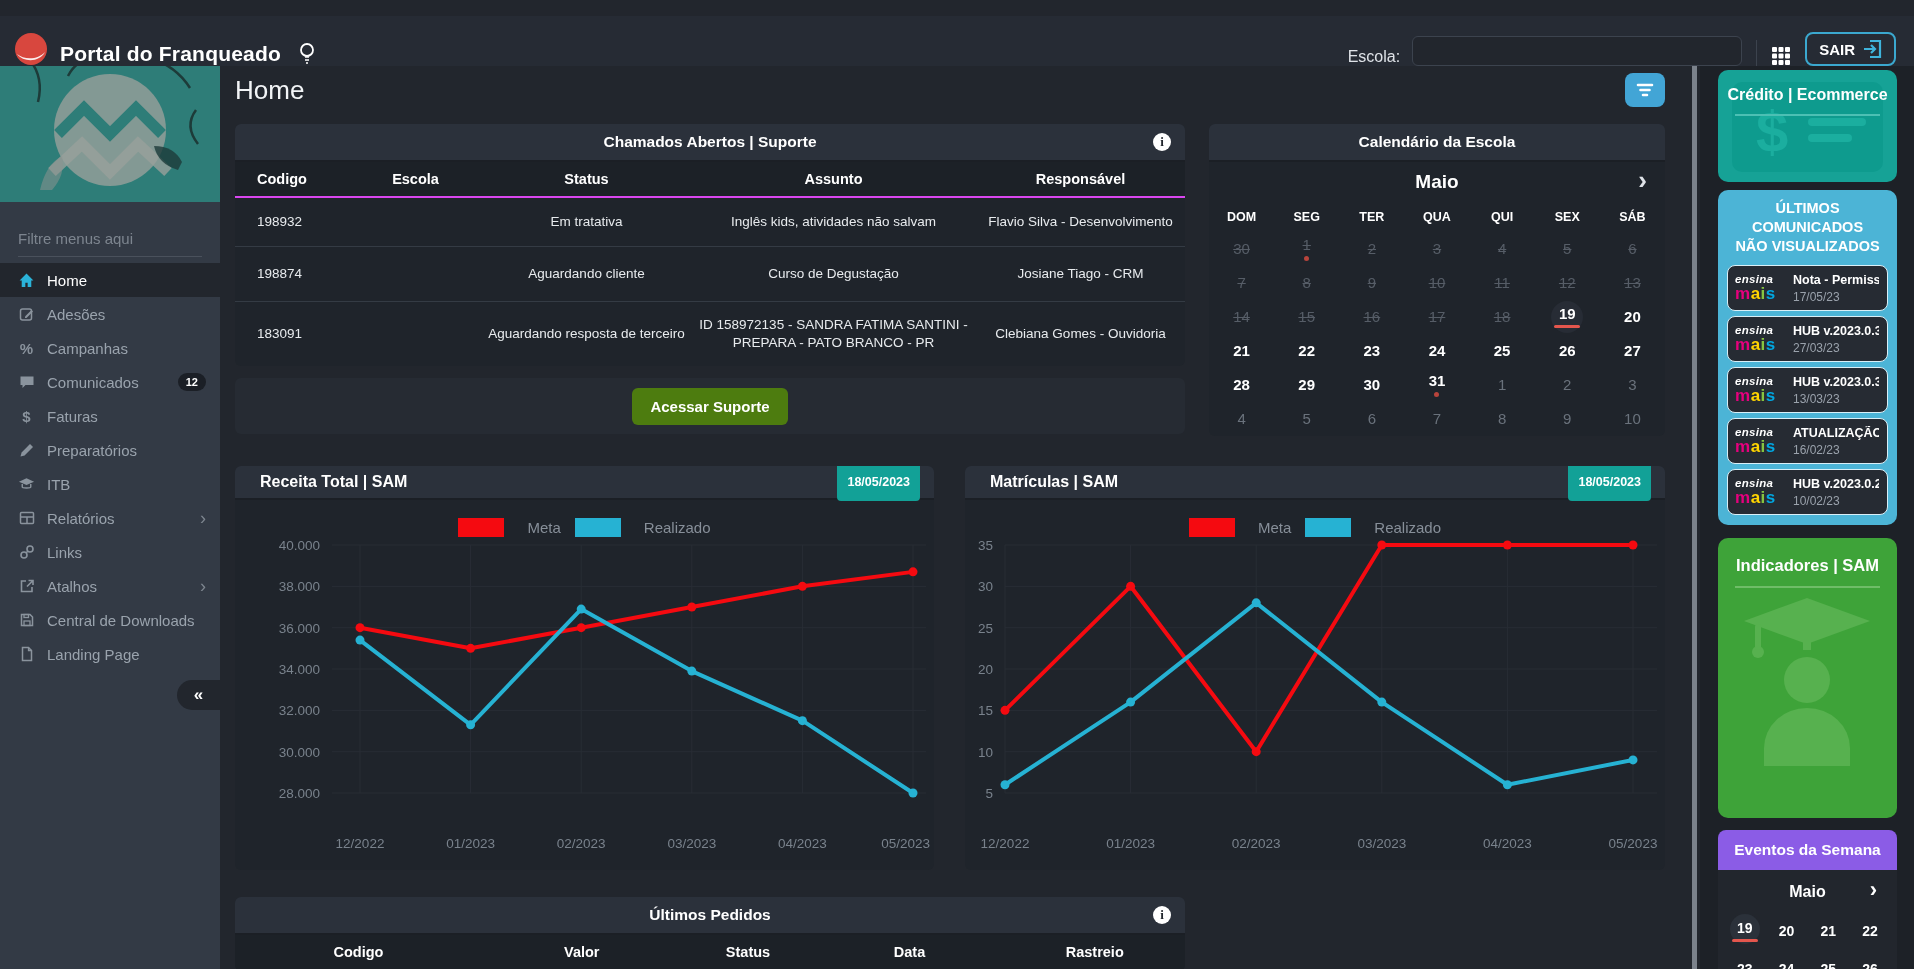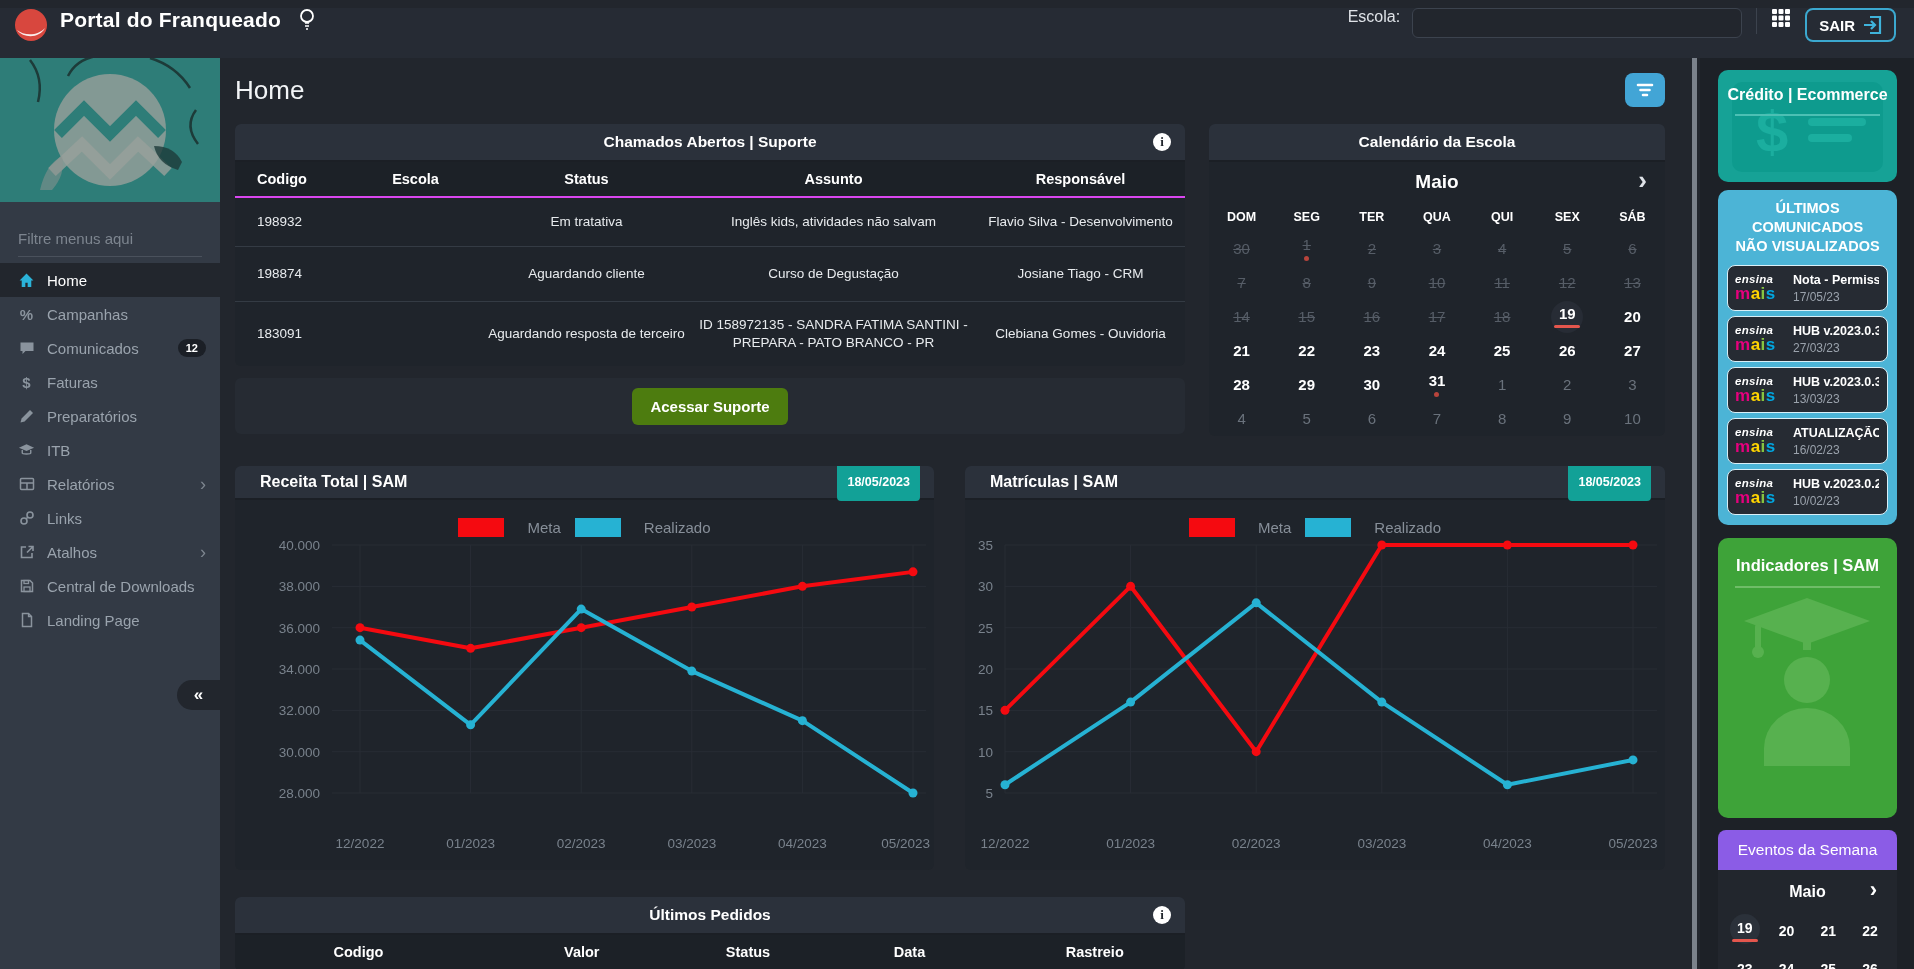--- a/index.html
+++ b/index.html
@@ -1,21 +1,21 @@
 <!DOCTYPE html>
 <html><head>
 <meta charset="utf-8">
 <style>
   * { margin:0; padding:0; box-sizing:border-box; }
   html,body { width:1914px; height:969px; overflow:hidden; background:#22262d;
     font-family:"Liberation Sans", sans-serif; color:#e8ebee; }
 
   
-  .topbar { position:absolute; left:0; top:8px; width:1914px; height:50px; background:#262b34;
-    display:flex; align-items:flex-start; z-index:30; }
+  .topbar { position:absolute; left:0; top:16px; width:1914px; height:50px; background:#262b34;
+    display:flex; align-items:flex-end; z-index:30; }
   .logo { width:34px; height:34px; margin-left:14px; flex:0 0 auto; }
   .app-title { margin-left:12px; font-size:21px; font-weight:bold; color:#fff; letter-spacing:.2px; }
   .bulb { margin-left:16px; cursor:pointer; }
   .top-spacer { flex:1; }
   .school-label { font-size:16px; color:#dfe3e8; margin-right:12px; }
   .school-input { width:330px; height:30px; background:#22262d; border:1px solid #3c434e;
     border-radius:6px; color:#e8ebee; padding:0 10px; font-size:14px; outline:none; }
   .top-divider { width:1px; height:26px; background:#3c434e; margin:0 14px; }
   .grid-btn { cursor:pointer; display:flex; align-items:center; }
   .sair-btn { margin:0 18px 0 14px; height:34px; display:flex; align-items:center; gap:8px;
@@ -145,21 +145,21 @@
   .comm-date { font-size:12px; color:#9aa2ac; margin-top:3px; }
 
   .card-indic { margin-top:13px; height:280px; background:#3ea339; cursor:pointer; }
   .card-indic .ctitle { position:absolute; top:18px; left:0; right:0; text-align:center;
     font-size:16.5px; font-weight:bold; color:#fff; }
   .card-indic .cline { position:absolute; top:48px; left:17px; width:145px; height:2px; background:#6fbd68; }
 
   .card-eventos { margin-top:12px; border-radius:8px; }
   .ev-head { height:40px; background:#8b5ce6; border-radius:8px 8px 0 0; display:flex;
     align-items:center; justify-content:center; }
-  .ev-title { font-size:15.5px; font-weight:normal; color:#fff; }
+  .ev-title { font-size:15.5px; font-weight:bold; color:#fff; }
   .ev-body { background:#22262d; border-radius:0 0 8px 8px; padding:10px 6px 12px 6px; }
   .ev-month-row { display:flex; align-items:center; justify-content:center; position:relative; height:24px; }
   .ev-month { font-size:16px; font-weight:bold; color:#fff; }
   .ev-next { position:absolute; right:14px; top:50%; transform:translateY(-58%); color:#fff;
     font-size:22px; font-weight:bold; cursor:pointer; line-height:1; }
   .ev-grid { display:grid; grid-template-columns:repeat(4,1fr); margin-top:8px; }
   .ev-cell { height:38px; display:flex; flex-direction:column; align-items:center; justify-content:center;
     cursor:pointer; position:relative; }
   .ev-num { font-size:14px; font-weight:bold; color:#fff; position:relative; }
   .ev-cell.today .halo { position:absolute; width:30px; height:30px; border-radius:50%; background:#2b313a;
@@ -224,20 +224,29 @@
     <input class="filter-input" type="text" placeholder="Filtre menus aqui" style="">
   </div>
   <div class="menu" id="menu">
       <div class="mi active">
         <span class="ic">
           <svg width="17" height="17" viewBox="0 0 16 16">
             <path d="M8 1.5 1.5 8h2v6h3.4v-4h2.2v4H12.5V8h2z" fill="currentColor"></path>
           </svg>
         </span>
         <span class="lbl">Home</span>
+      </div>
+      <div class="mi">
+        <span class="ic">
+          <svg width="16" height="16" viewBox="0 0 16 16">
+            <rect x="1.5" y="3" width="11" height="11" rx="2" fill="none" stroke="currentColor" stroke-width="1.5"></rect>
+            <path d="M6 10.5 12.5 4l1.5 1.5L7.5 12H6z" fill="currentColor"></path>
+          </svg>
+        </span>
+        <span class="lbl">Adesões</span>
       </div>
       <div class="mi">
         <span class="ic">%</span>
         <span class="lbl">Campanhas</span>
       </div>
       <div class="mi">
         <span class="ic">
           <svg width="16" height="16" viewBox="0 0 16 16">
             <path d="M1.5 2.5h13v8.5H6.5l-3 3v-3h-2z" fill="currentColor"></path>
           </svg>

